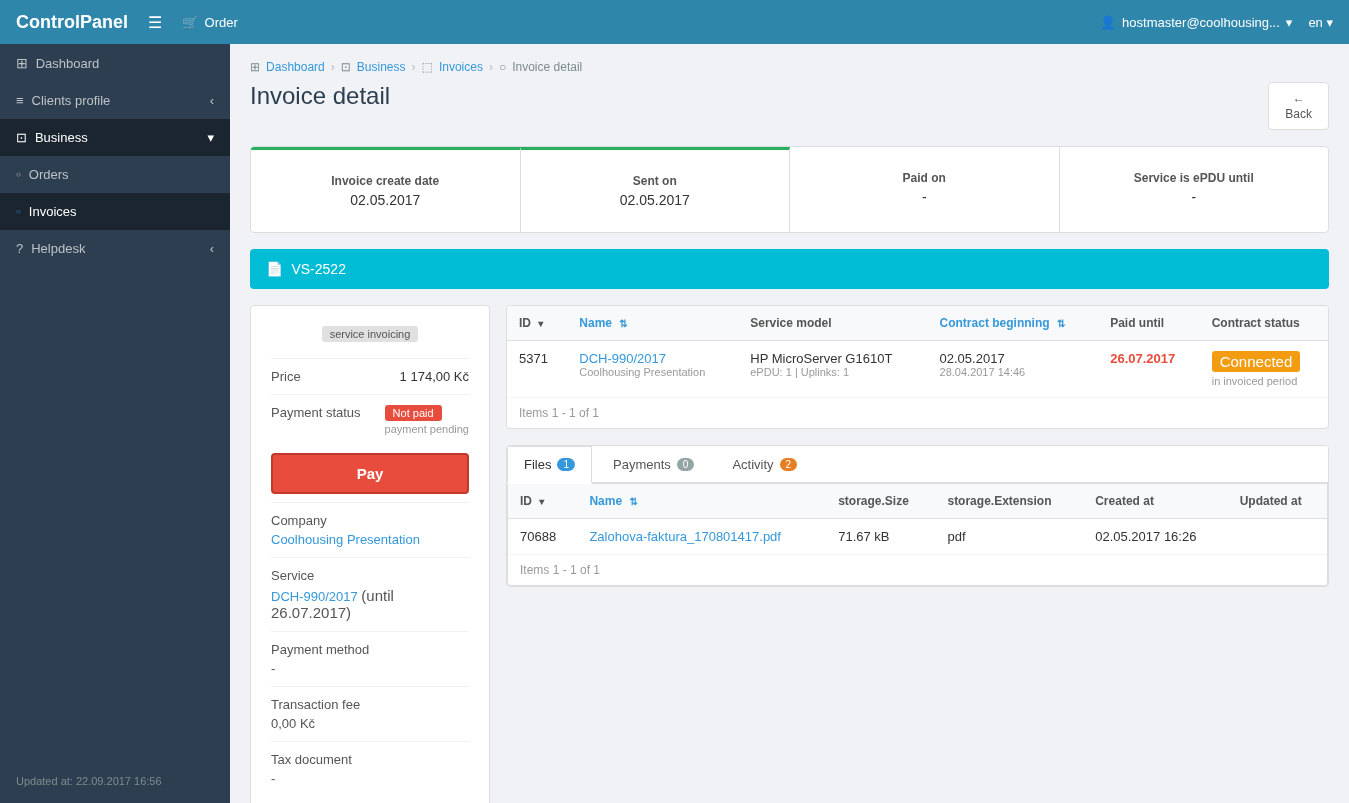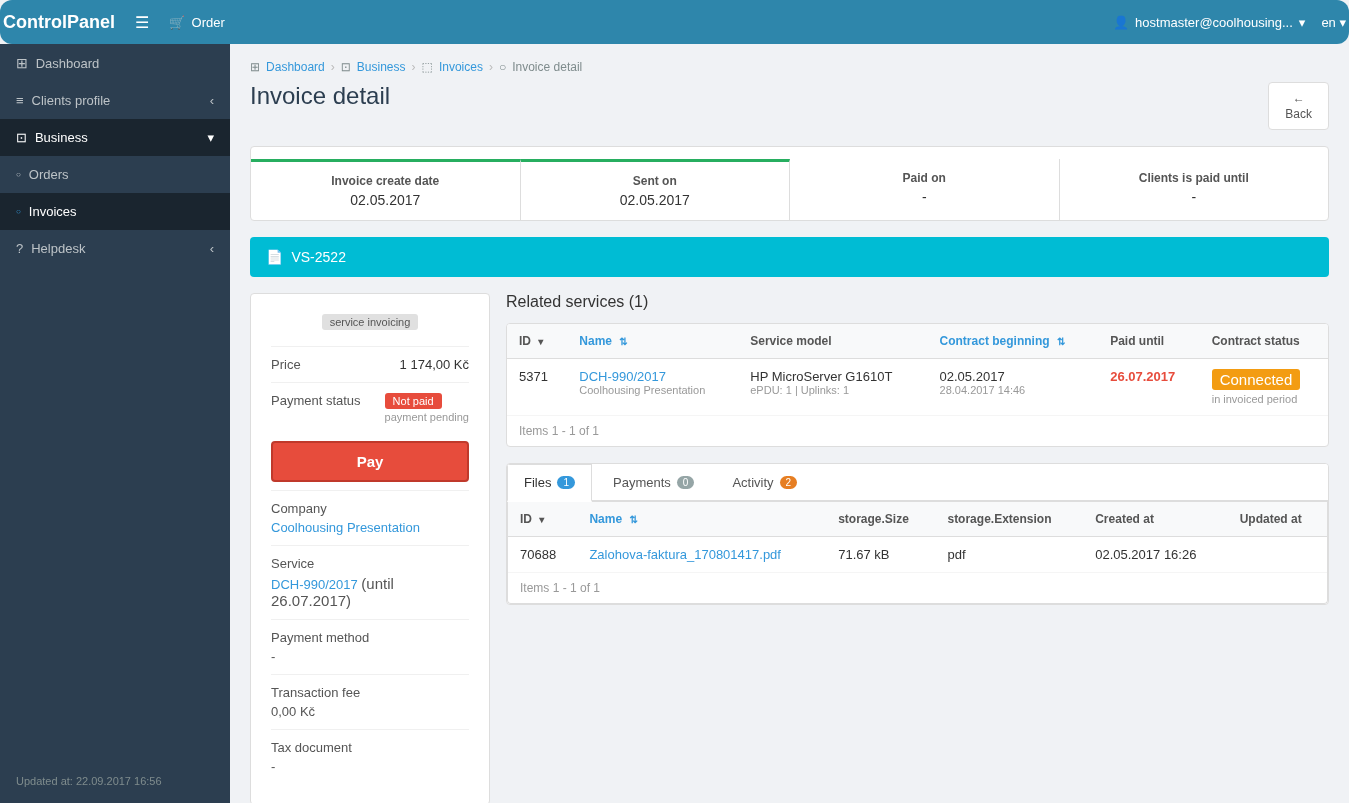--- a/index.html
+++ b/index.html
@@ -5,24 +5,23 @@
     * { box-sizing: border-box; margin: 0; padding: 0; }
     body { font-family: 'Segoe UI', Arial, sans-serif; font-size: 13px; background: #f0f2f5; display: flex; flex-direction: column; height: 100vh; overflow: hidden; }
 
     
     .top-nav {
       background: #2e86ab;
       color: white;
       height: 44px;
       display: flex;
       align-items: center;
-      padding: 0 3px;
+      padding: 0 16px;
       justify-content: space-between;
       flex-shrink: 0;
-      border-radius: 12px;
     }
     .top-nav-left { display: flex; align-items: center; gap: 20px; }
     .top-nav-brand { font-size: 18px; font-weight: bold; color: white; }
     .top-nav-menu-icon { color: white; font-size: 16px; cursor: pointer; }
     .top-nav-order { display: flex; align-items: center; gap: 6px; color: white; font-size: 13px; cursor: pointer; }
     .top-nav-right { display: flex; align-items: center; gap: 16px; }
     .top-nav-user { display: flex; align-items: center; gap: 6px; color: white; font-size: 13px; cursor: pointer; }
     .top-nav-lang { color: white; font-size: 13px; cursor: pointer; }
 
     
@@ -114,24 +113,23 @@
       display: flex;
       gap: 0;
       margin-bottom: 16px;
       border: 1px solid #ddd;
       border-radius: 4px;
       overflow: hidden;
       background: white;
     }
     .info-card {
       flex: 1;
-      padding: 12px 16px;
+      padding: 24px 16px;
       border-right: 1px solid #ddd;
       text-align: center;
-      margin-top: 12px;
     }
     .info-card:last-child { border-right: none; }
     .info-card.active-green { border-top: 3px solid #27ae60; }
     .info-card.active-green2 { border-top: 3px solid #27ae60; }
     .info-card-label { font-size: 12px; color: #555; font-weight: 600; margin-bottom: 4px; }
     .info-card-value { font-size: 14px; color: #333; }
 
     
     .vs-bar {
       background: #00bcd4;
@@ -413,21 +411,21 @@
       </div>
       <div class="info-card active-green2">
         <div class="info-card-label">Sent on</div>
         <div class="info-card-value">02.05.2017</div>
       </div>
       <div class="info-card">
         <div class="info-card-label">Paid on</div>
         <div class="info-card-value">-</div>
       </div>
       <div class="info-card">
-        <div class="info-card-label">Clients is paid until</div>
+        <div class="info-card-label">Service is ePDU until</div>
         <div class="info-card-value">-</div>
       </div>
     </div>
 
     <div class="vs-bar">
       <span>📄</span>
       <span>VS-2522</span>
     </div>
 
     <div class="content-row">
@@ -476,21 +474,20 @@
             <div class="invoice-section-row">
               <div class="invoice-section-label">Tax document</div>
               <div class="invoice-section-value muted">-</div>
             </div>
           </div>
         </div>
       </div>
 
       <div class="right-panel">
 
-        <div class="section-title">Related services (1)</div>
         <div class="table-container">
           <table>
             <thead>
               <tr>
                 <th>ID <span class="sort-icon">▾</span></th>
                 <th class="sortable">Name <span class="sort-icon">⇅</span></th>
                 <th>Service model</th>
                 <th class="sortable">Contract beginning <span class="sort-icon">⇅</span></th>
                 <th>Paid until</th>
                 <th>Contract status</th>

